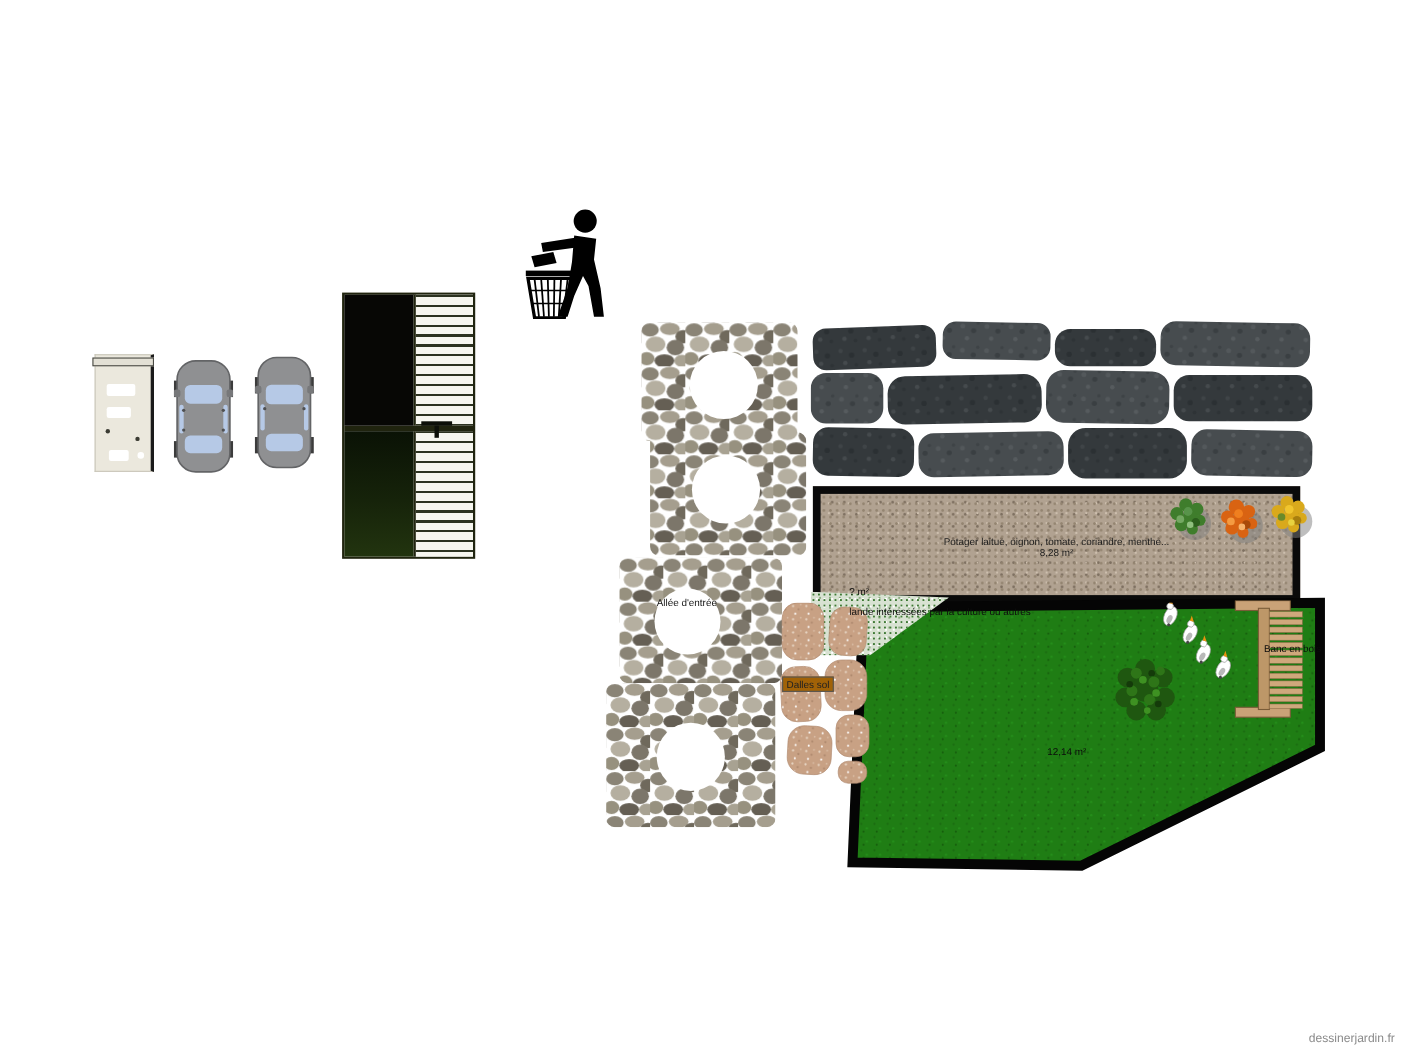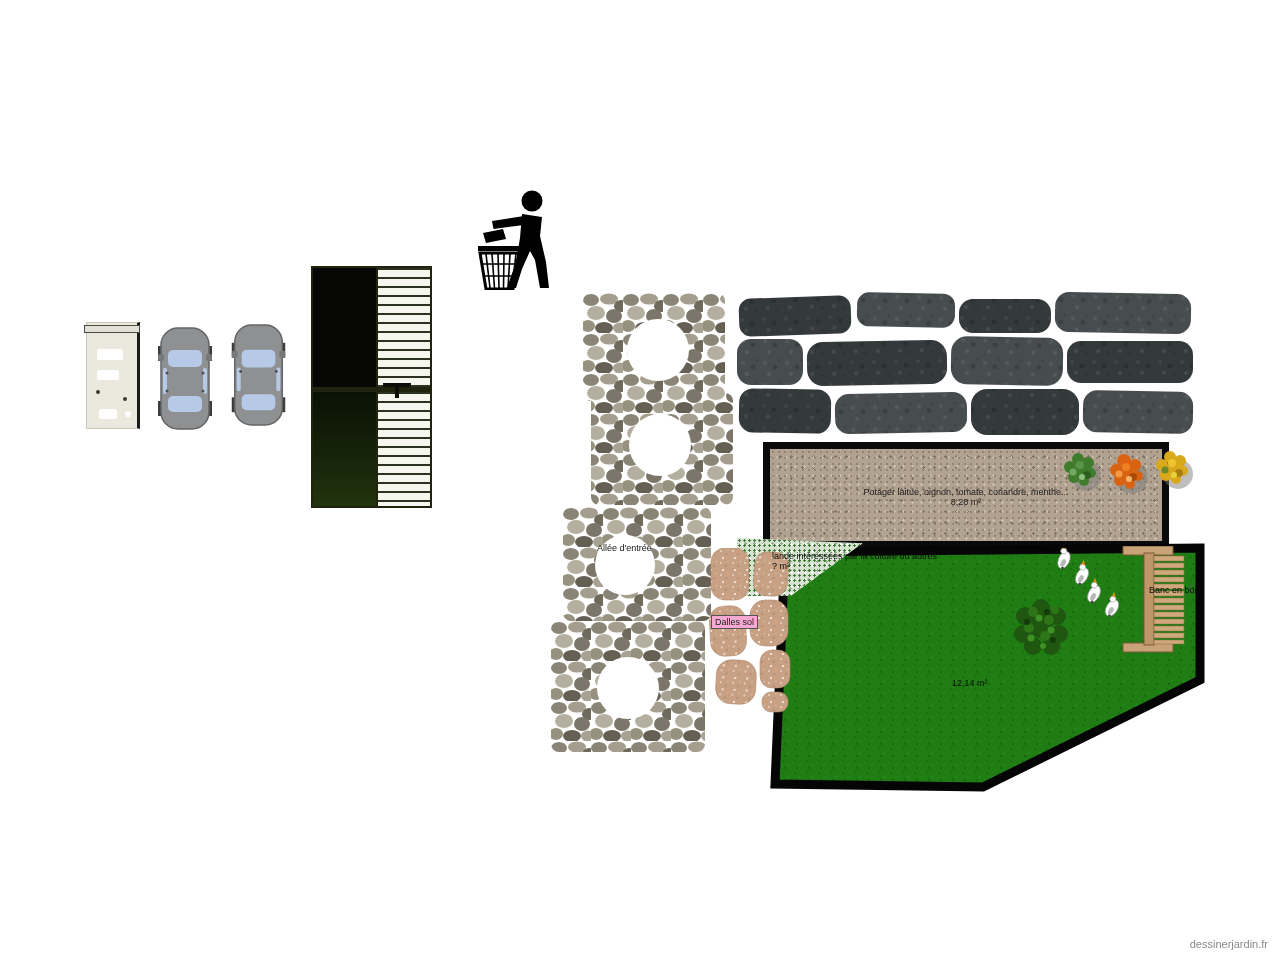--- a/index.html
+++ b/index.html
@@ -34,31 +34,30 @@
   .pergola .solid.green{background:linear-gradient(180deg,#0a1205 0%,#16230a 55%,#22340f 100%);}
   .pergola .slats{
     width:46%;height:100%;border-left:2px solid #20240f;box-sizing:border-box;
     background:repeating-linear-gradient(180deg,#2c3220 0 2px,#f6f6ef 2px 9px);
   }
   .tmark-top{left:383px;top:383px;width:28px;height:4px;background:#0c0f08;z-index:12;}
   .tmark-stem{left:395px;top:387px;width:4px;height:11px;background:#0c0f08;z-index:12;}
 
   
   .potager{
-    left:739px;top:442px;width:406px;height:106px;box-sizing:border-box;
+    left:739px;top:442px;width:443px;height:106px;box-sizing:border-box;
     border:7px solid #0a0a0a;
     background-color:#b1a291;
     background-image:
       radial-gradient(#948571 1px, transparent 1.4px),
       radial-gradient(#cdbfae 1px, transparent 1.4px),
       radial-gradient(#7e7061 1px, transparent 1.4px);
     background-size:6px 6px,9px 9px,11px 11px;
     background-position:0 0,3px 4px,5px 2px;
     z-index:8;
-    margin-left:24px;
   }
   .potager-text{position:absolute;left:0;right:0;top:38px;text-align:center;
     font-size:9px;line-height:10px;color:#1c1c1c;}
 
   
   .culture-zone{
     left:737px;top:538px;width:128px;height:58px;
     background-color:#d8e2d2;
     background-image:
       radial-gradient(#3e7a34 1px, transparent 1.3px),
@@ -67,21 +66,21 @@
     background-size:5px 5px,7px 7px,9px 9px;
     background-position:0 0,2px 3px,4px 1px;
     clip-path:polygon(0 0,98% 9%,42% 100%,0 100%);
     z-index:22;
   }
 
   
   .dalles-box{
     position:absolute;left:711px;top:615px;z-index:41;
     font-size:9px;line-height:10px;color:#222222;
-    background:#f9a8d4;border:1px solid #555555;padding:1px 3px;
+    background:#a16207;border:1px solid #555555;padding:1px 3px;
   }
 
   .watermark{position:absolute;right:12px;bottom:10px;font-size:11px;color:#8a8a8a;z-index:50;}
   svg{display:block;}
 </style>
 </head>
 <body>
 
 <div class="canvas">
 
@@ -414,20 +413,20 @@
           <rect x="32" y="73" width="30" height="5"></rect>
         <rect x="32" y="80" width="30" height="5"></rect>
           <rect x="32" y="87" width="30" height="5"></rect>
         <rect x="32" y="94" width="30" height="4"></rect>
       </g>
     </svg>
   </div>
 
   <div class="lbl" style="left:597px;top:543px;">Allée d'entrée</div>
   <div class="lbl" style="left:772px;top:551px;color:#0d0d0d;">lande intéressées par la culture ou autres</div>
-  <div class="lbl" style="left:772px;top:561px;color:#0d0d0d;">? m²</div>
+  <div class="lbl" style="left:772px;top:533px;color:#0d0d0d;">? m²</div>
   <div class="dalles-box">Dalles sol</div>
   <div class="lbl" style="left:952px;top:678px;color:#0b0b0b;">12,14 m²</div>
   <div class="lbl" style="left:1117px;top:585px;color:#0b0b0b;padding-left:32px;">Banc en bois</div>
 
   <div class="watermark">dessinerjardin.fr</div>
 
 </div>
 
 </body></html>

